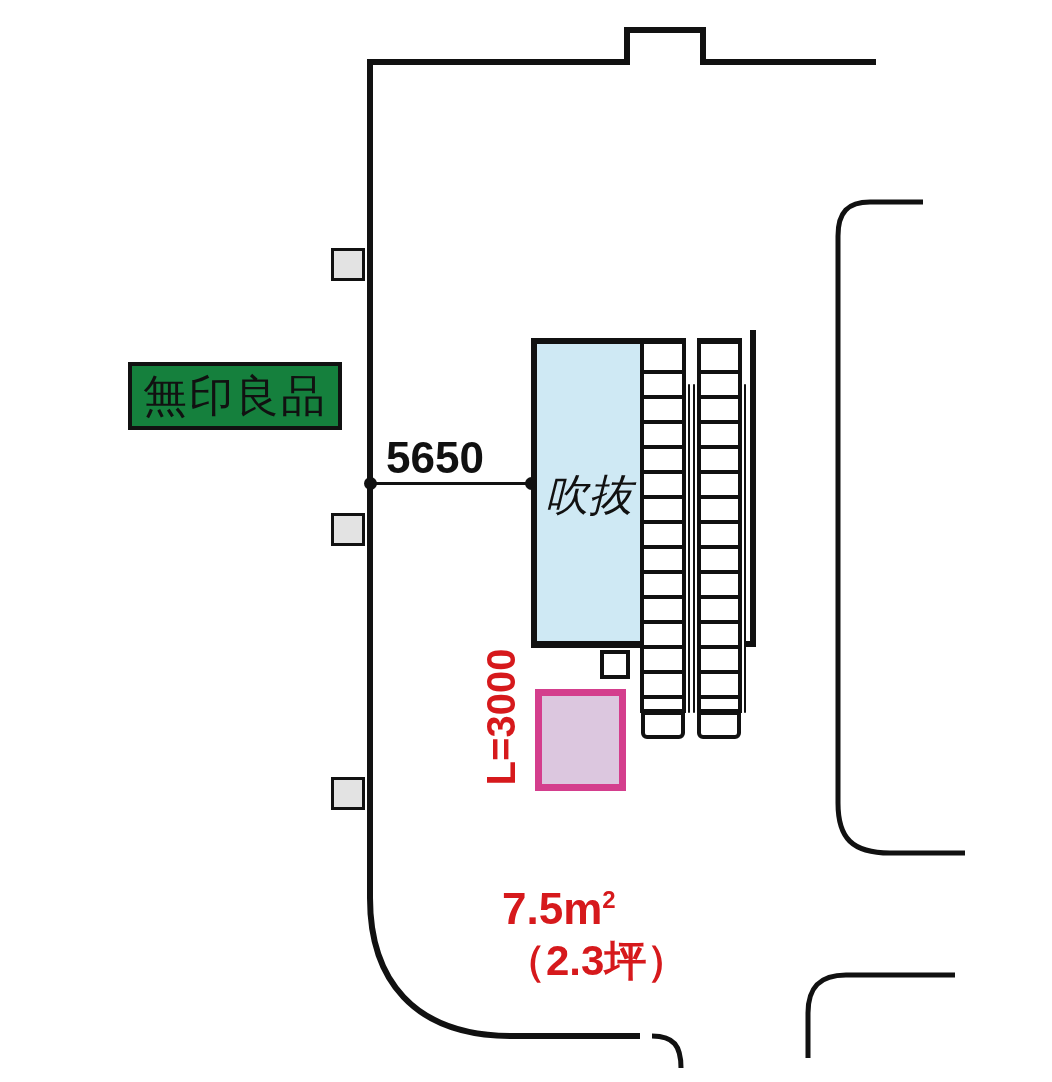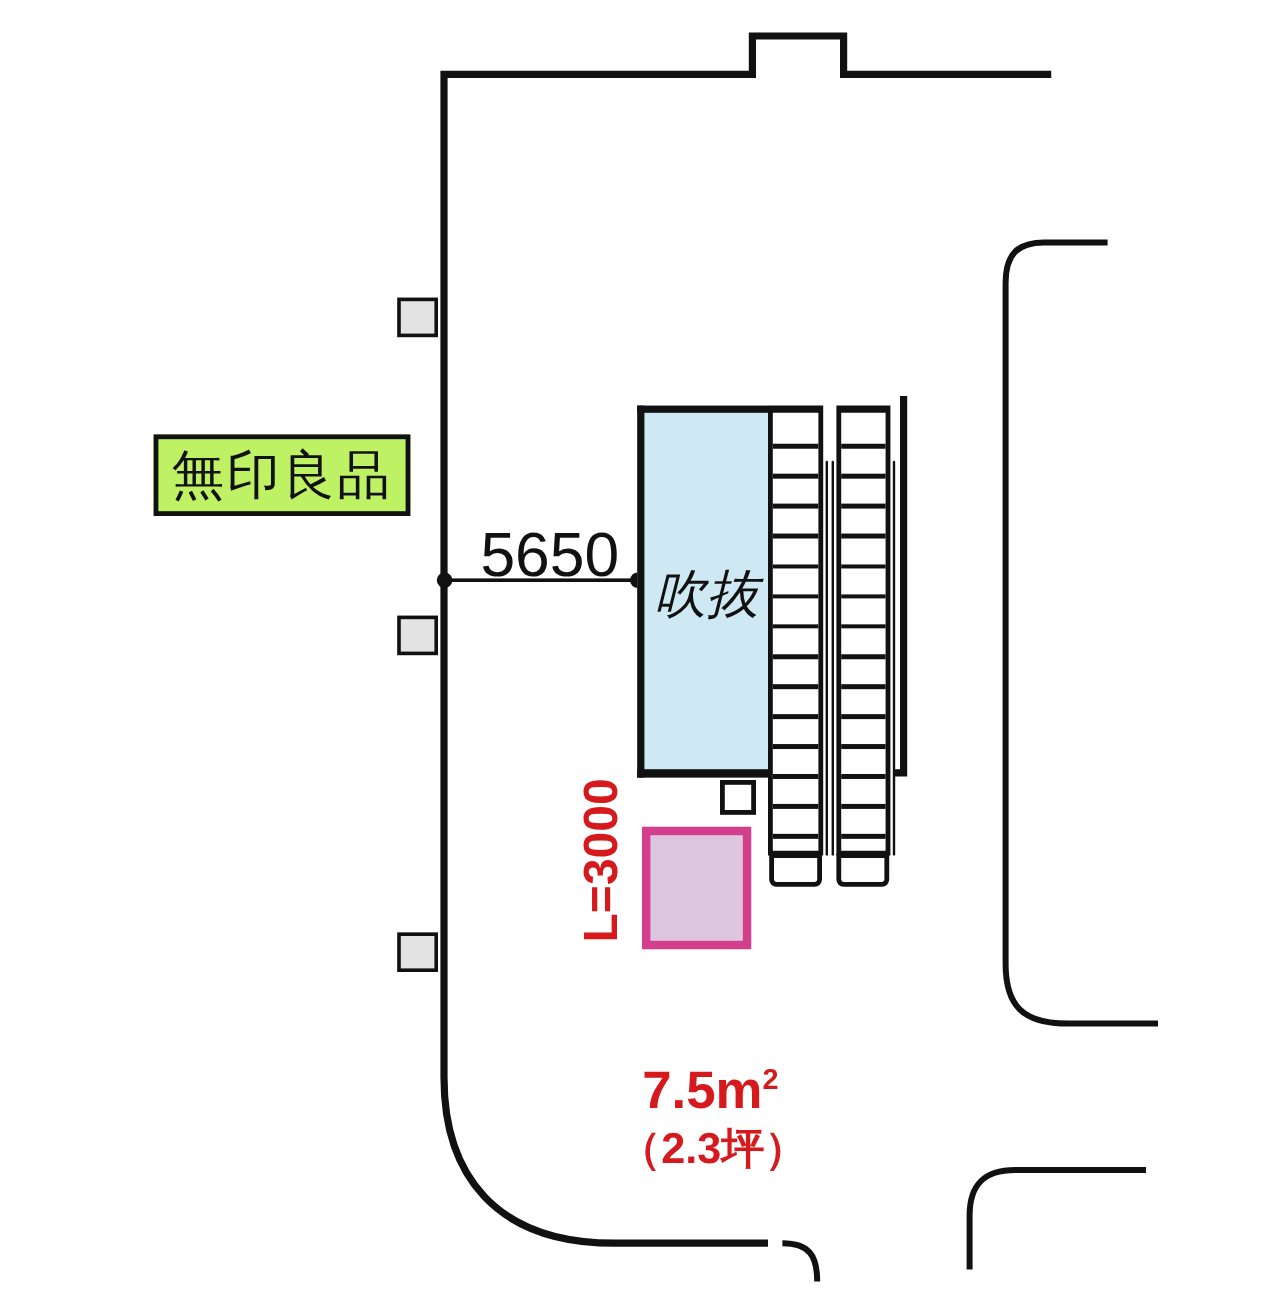--- a/index.html
+++ b/index.html
@@ -7,35 +7,35 @@
          font-family:"Liberation Sans",sans-serif;color:#111;}
   #stage *,#stage *::before,#stage *::after{box-sizing:border-box;}
   .abs{position:absolute;}
 
   
   #walls{position:absolute;left:0;top:0;width:1052px;height:1082px;}
   #walls path{fill:none;stroke:var(--line,#111);stroke-linecap:butt;stroke-linejoin:miter;}
 
   
   .store-box{left:128px;top:362px;width:214px;height:68px;border:4px solid var(--line,#111);
-             background:#bef264;display:flex;align-items:center;justify-content:center;}
+             background:#15803d;display:flex;align-items:center;justify-content:center;}
   .store-box span{font-size:44px;letter-spacing:2px;white-space:nowrap;}
 
   
   .column{width:34px;height:33px;background:var(--column_fill,#e3e3e3);border:3px solid var(--line,#111);}
   .col1{left:331px;top:248px;}
   .col2{left:331px;top:513px;}
   .col3{left:331px;top:777px;}
 
   
   .dim-line{left:370px;top:482px;width:161px;height:3px;background:var(--line,#111);}
   .dim-dot{width:13px;height:13px;border-radius:50%;background:var(--line,#111);}
   .dot-l{left:364px;top:477px;}
   .dot-r{left:525px;top:477px;}
-  .dim-label{left:386px;top:433px;width:130px;text-align:right;font-size:52px;font-weight:normal;}
+  .dim-label{left:386px;top:433px;width:130px;text-align:left;font-size:44px;font-weight:bold;}
 
   
   .atrium{left:531px;top:338px;width:109px;height:310px;background:var(--atrium_fill,#cfe9f4);
           border-left:6px solid var(--line,#111);border-top:6px solid var(--line,#111);
           border-bottom:7px solid var(--line,#111);
           display:flex;align-items:center;justify-content:center;font-style:italic;}
   .atrium span{font-size:44px;white-space:nowrap;padding-top:6px;}
 
   
   .esc{top:338px;height:375px;background-color:#fff;border:4px solid var(--line,#111);
@@ -58,23 +58,23 @@
 
   
   .pink-area{left:535px;top:689px;width:91px;height:102px;background:var(--pink_fill,#dcc7df);
              border:7px solid var(--pink_border,#d43e8d);}
 
   
   .red{color:var(--red,#d6191c);font-weight:bold;white-space:nowrap;}
   .l3000{left:420px;top:696px;width:160px;height:42px;text-align:center;font-size:40px;
          transform:rotate(-90deg);transform-origin:center;}
   .l2500{left:532px;top:799px;width:160px;text-align:center;font-size:42px;}
-  .area-line{left:502px;top:884px;width:180px;text-align:center;font-size:44px;}
+  .area-line{left:502px;top:884px;width:180px;text-align:left;font-size:44px;}
   .area-line sup{font-size:24px;vertical-align:super;}
-  .tsubo-line{left:504px;top:933px;width:180px;text-align:center;font-size:36px;}
+  .tsubo-line{left:504px;top:933px;width:180px;font-size:42px;}
 </style>
 </head>
 <body>
 
 <div id="stage">
 
   <svg id="walls" viewBox="0 0 1052 1082" xmlns="http://www.w3.org/2000/svg">
     <path stroke-width="6" d="M 876 62 H 703 V 30 H 627 V 62 H 370 V 898 C 370 978 412 1036 512 1036 H 640"></path>
     <path stroke-width="5" d="M 652 1036 C 674 1036 681 1046 681 1068"></path>
     <path stroke-width="5" d="M 923 202 H 870 C 848 202 838 212 838 236 V 803 C 838 838 852 853 890 853 H 965"></path>

